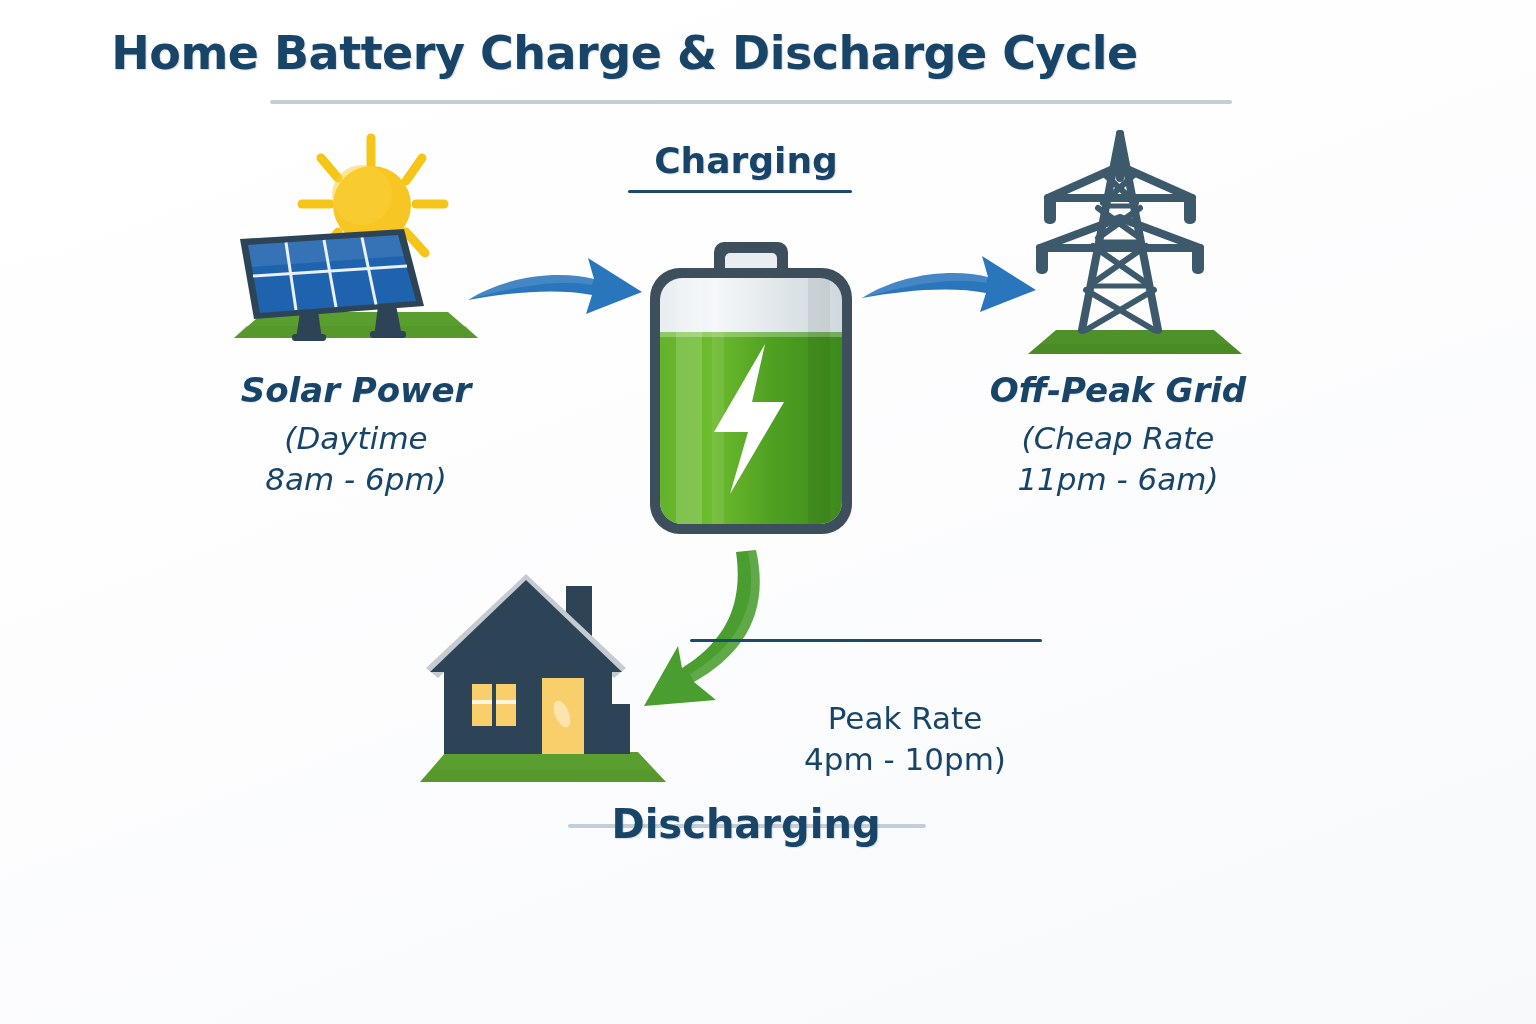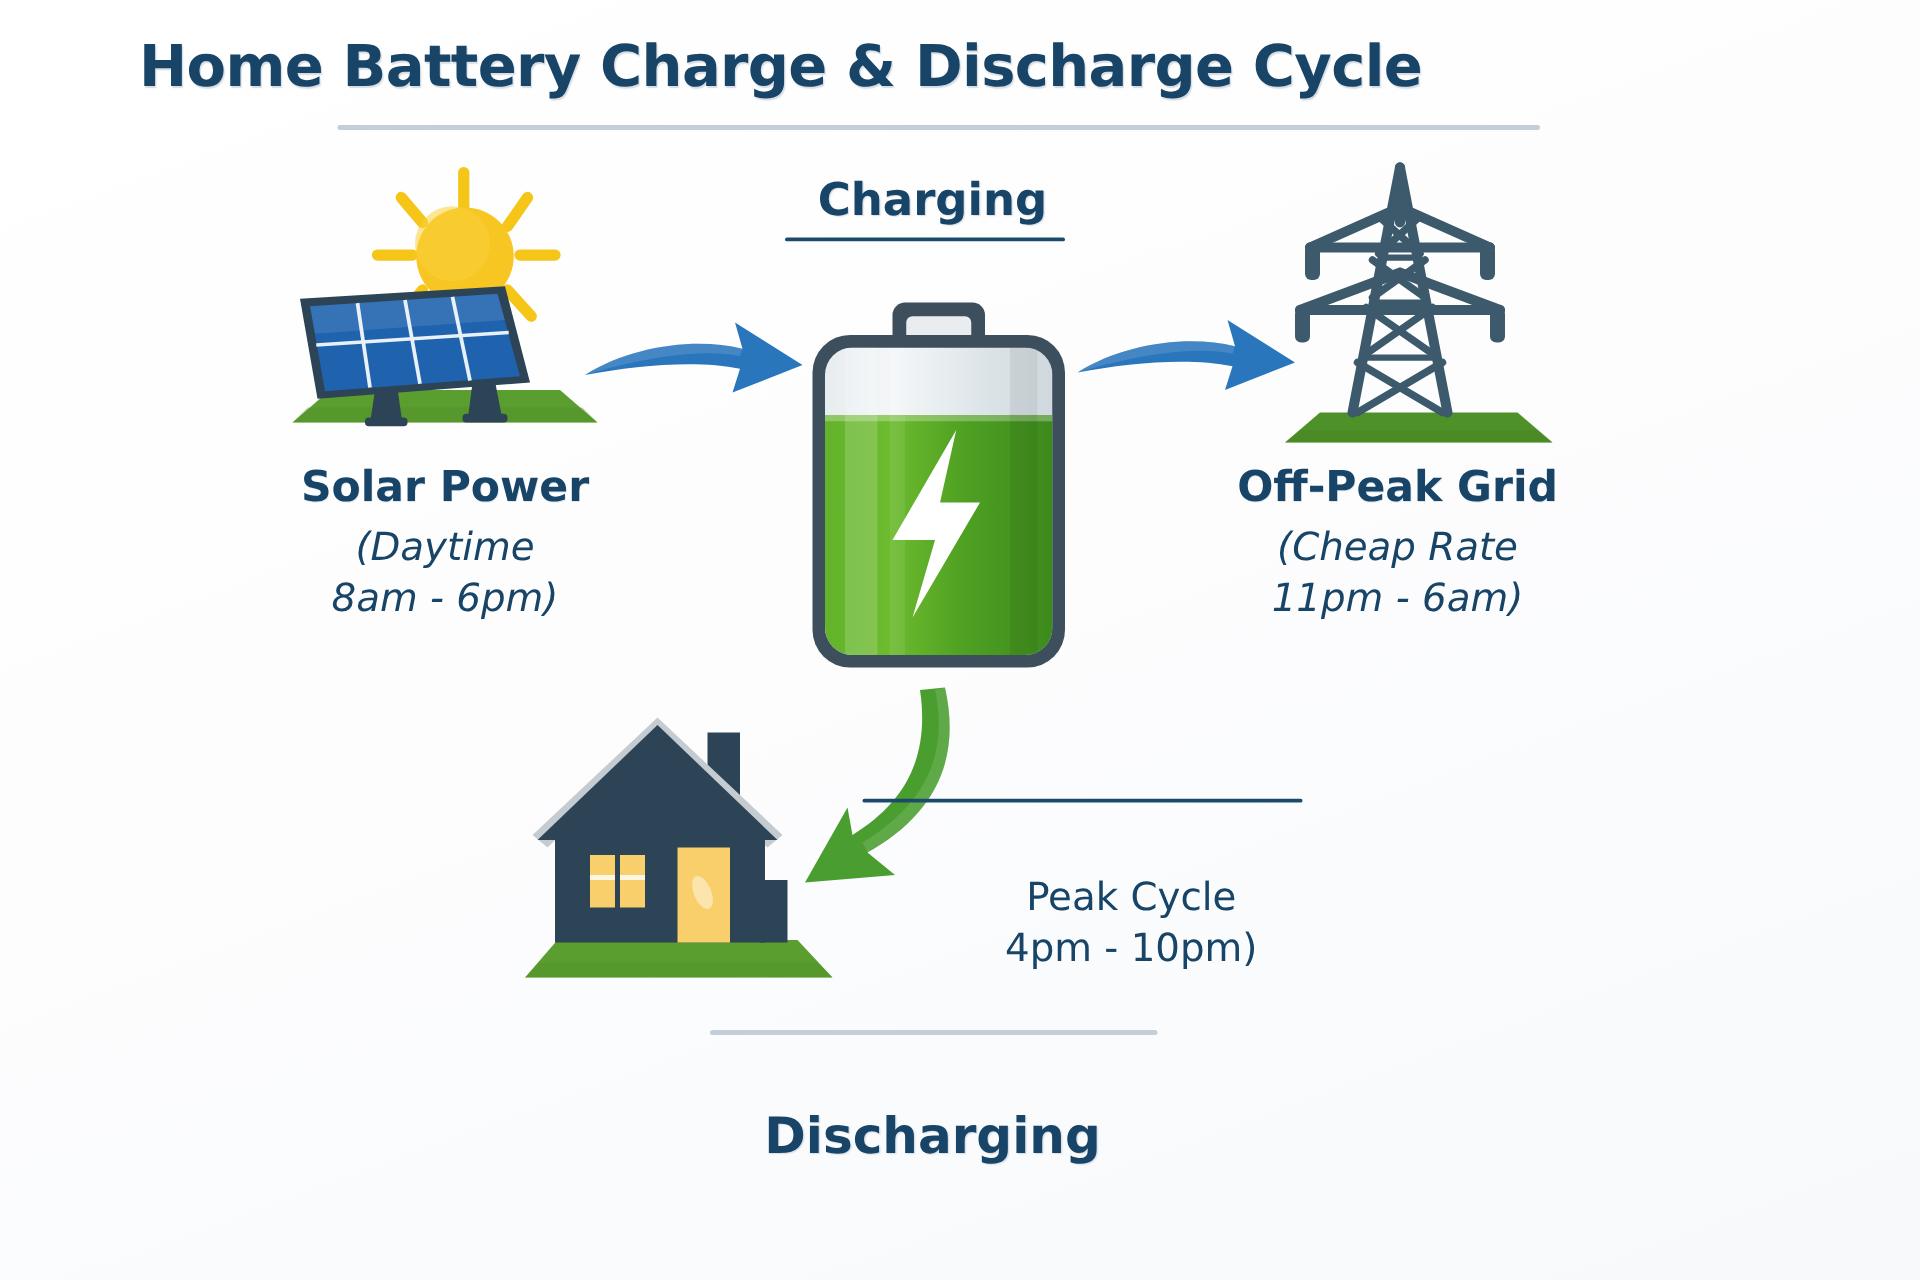--- a/index.html
+++ b/index.html
@@ -51,20 +51,21 @@
     color: #174467;
     font-family: "DejaVu Sans", sans-serif;
     line-height: 1.08;
   }
   .node-label .lbl-main {
     display: block;
     font-weight: bold;
     font-size: 34px;
     margin-bottom: 9px;
     text-shadow: 0.5px 0.5px 0.5px rgba(140,160,180,0.25);
+    font-style: italic;
   }
   .node-label .lbl-sub {
     display: block;
     font-weight: normal;
     font-size: 31px;
     line-height: 1.33;
     font-style: italic;
   }
 
   #solar-label { left: 216px; top: 372px; width: 280px; }
@@ -138,21 +139,21 @@
     left: 568px;
     top: 824px;
     width: 358px;
     height: 4px;
     background: #c3ced9;
     border-radius: 2px;
   }
   #discharging-label {
     position: absolute;
     left: 546px;
-    top: 886px;
+    top: 801px;
     width: 400px;
     text-align: center;
     font-family: "DejaVu Sans", sans-serif;
     font-weight: bold;
     font-size: 40px;
     color: #174467;
     text-shadow: 1px 1px 1px rgba(120,140,160,0.28);
   }
 
   
@@ -357,19 +358,19 @@
       <rect x="80" y="144" width="20" height="4" fill="#ffffff" opacity="0.8"></rect>
 
       <rect x="126" y="122" width="42" height="76" fill="#f8cf6b"></rect>
       <ellipse cx="146" cy="158" rx="7" ry="14" fill="#ffffff" opacity="0.45" transform="rotate(-22 146 158)"></ellipse>
     </svg>
   </div>
 
   <div id="powers-home-banner">
     <span class="banner-rule"></span>
   </div>
-  <div id="powers-home-sub" style="white-space:pre-line">Peak Cycle
+  <div id="powers-home-sub" style="white-space:pre-line">Peak Rate
 4pm - 10pm)</div>
 
   <div id="discharging-rule"></div>
   <div id="discharging-label">Discharging</div>
 
 </div>
 
 </body></html>

